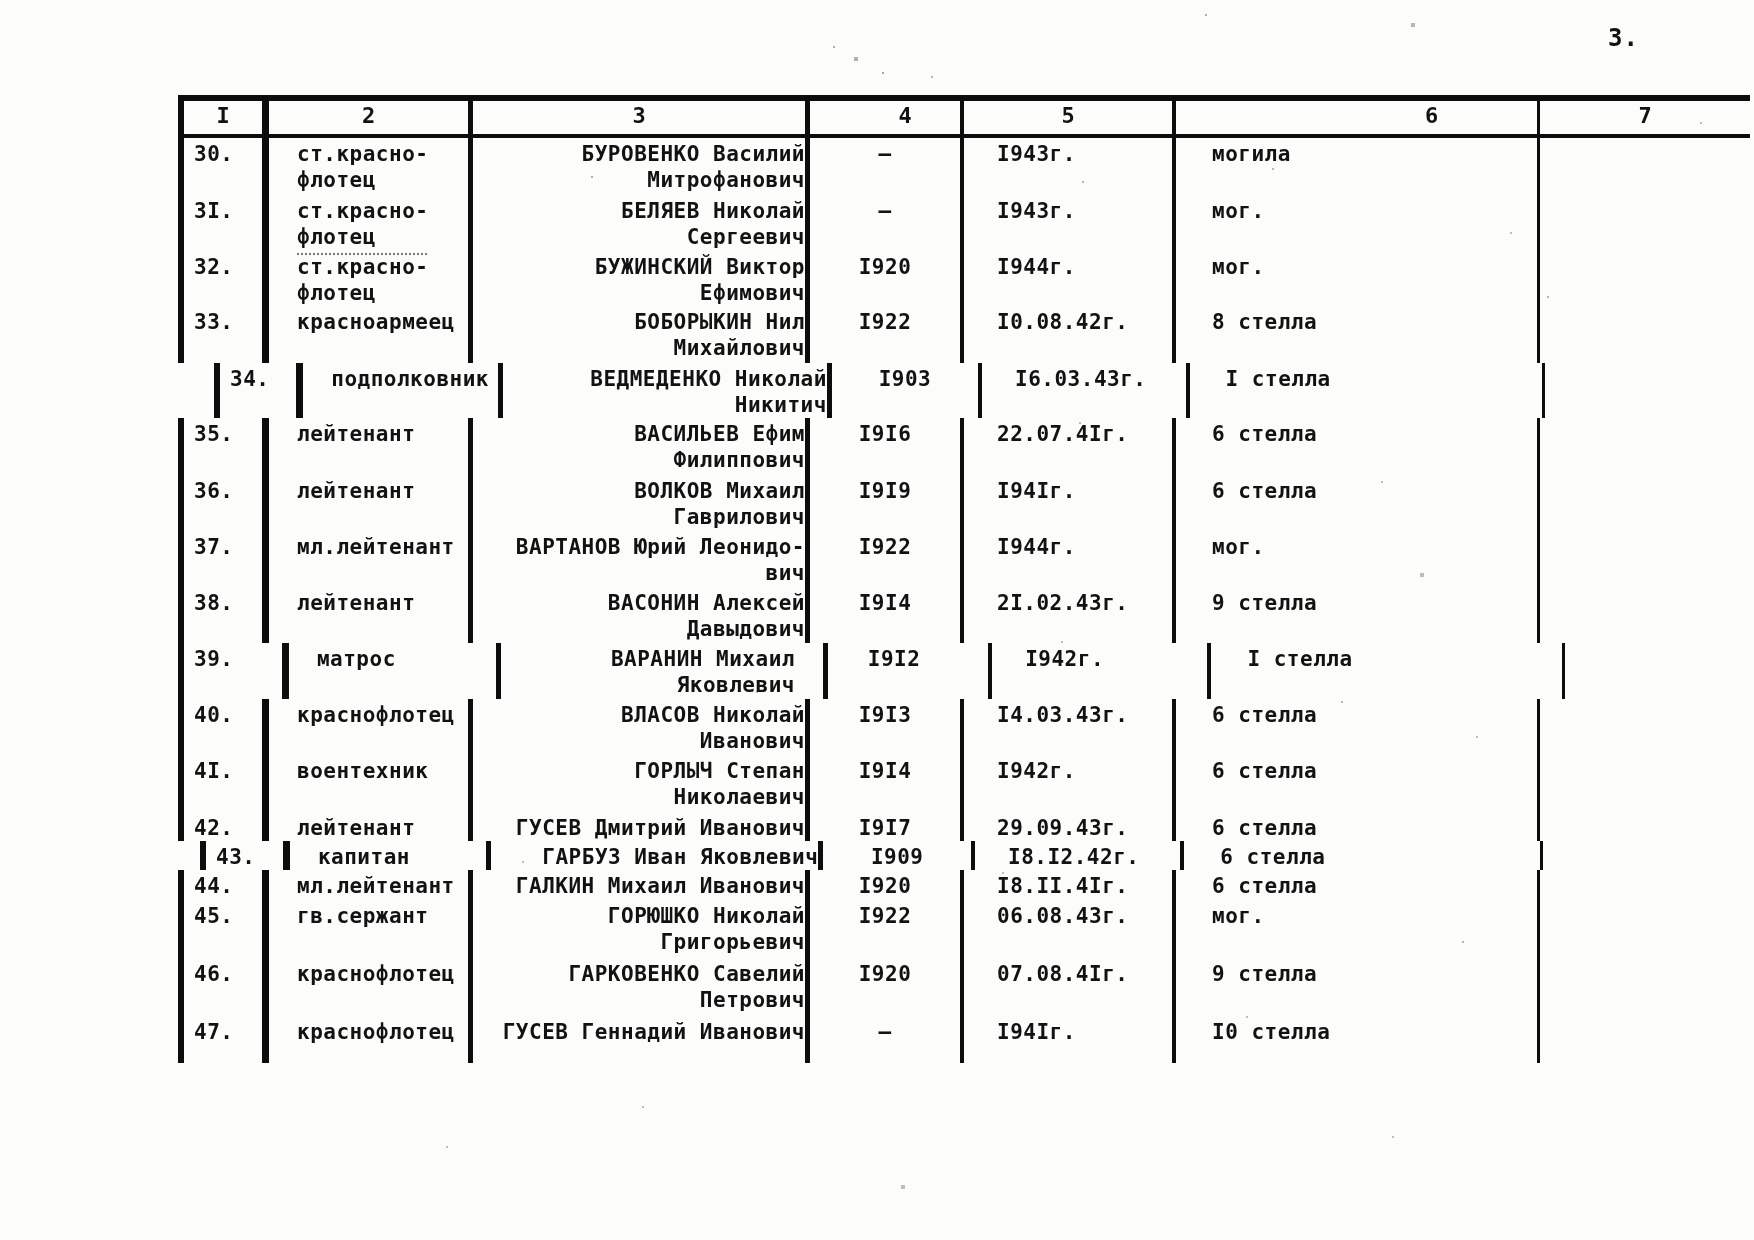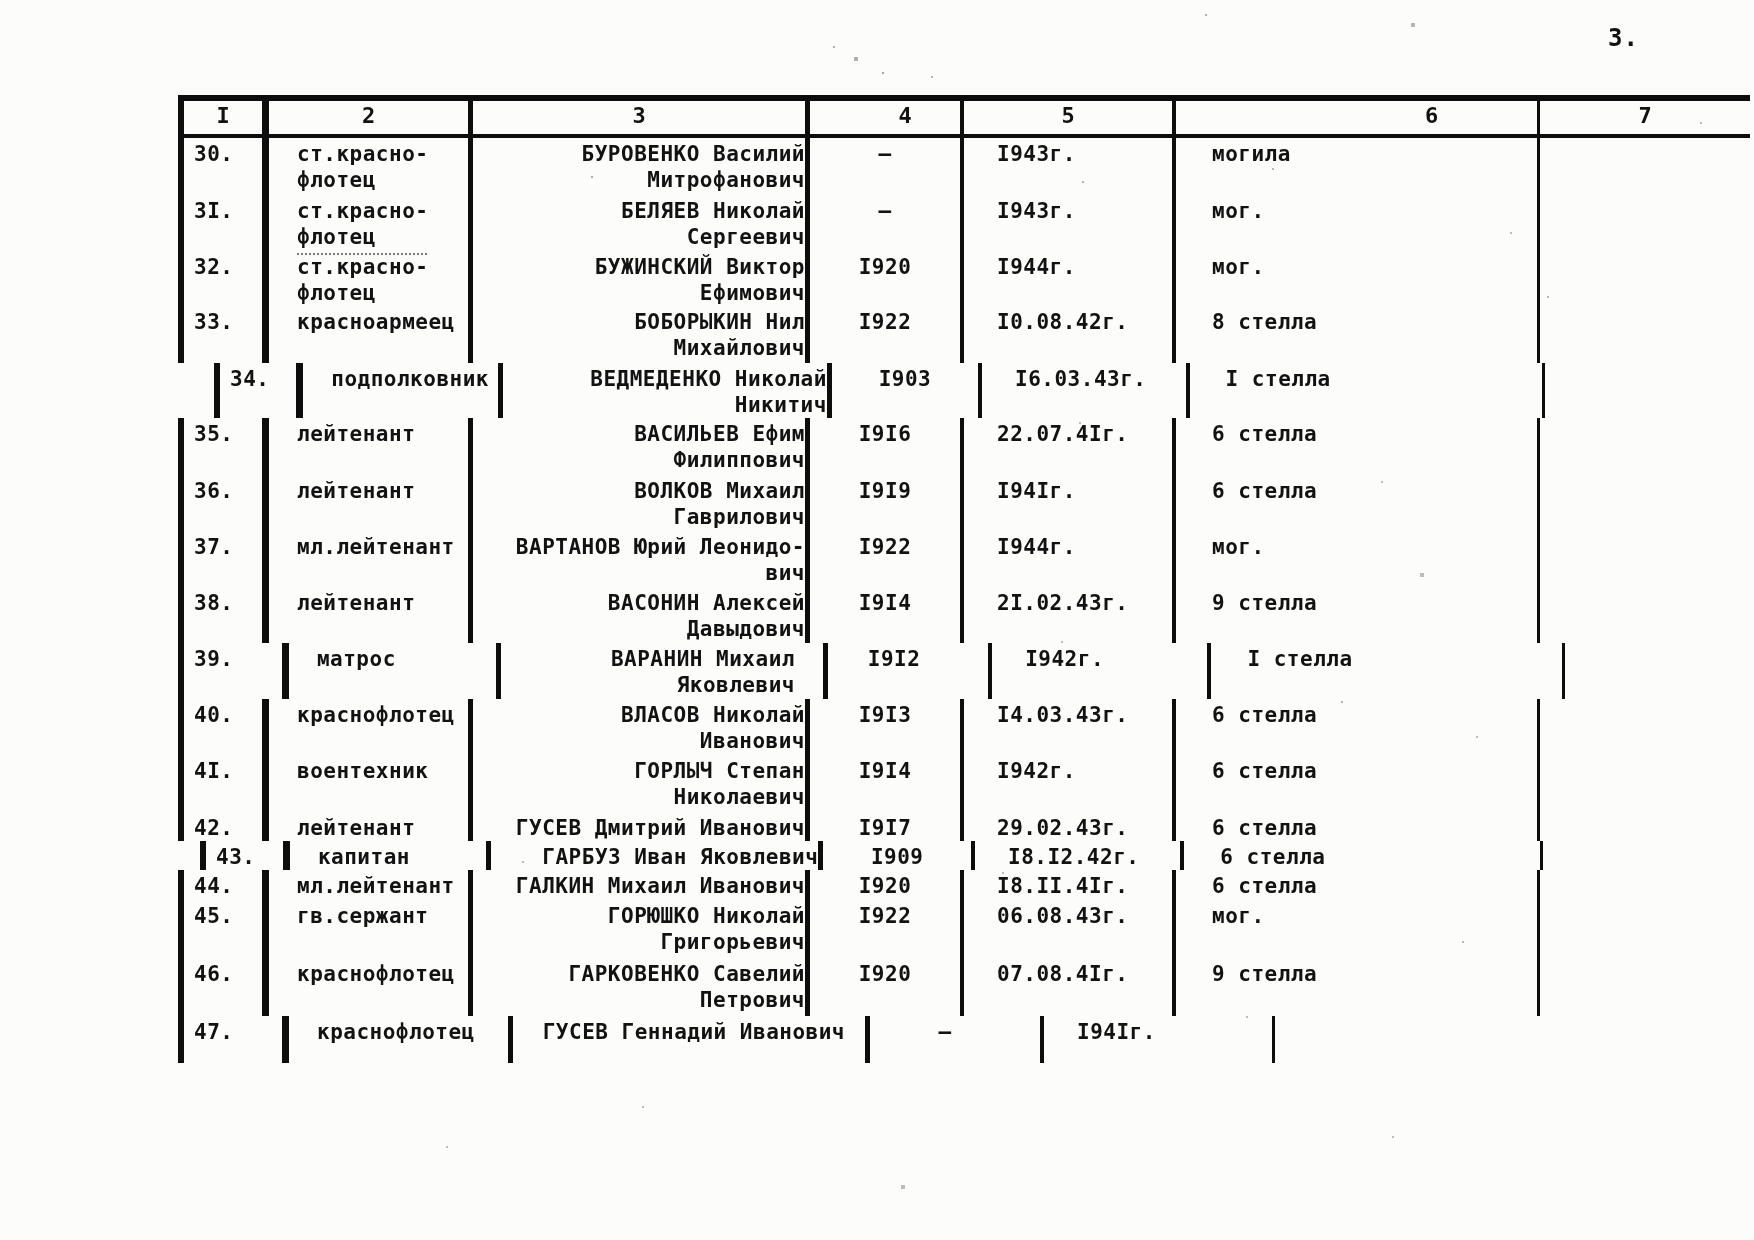--- a/index.html
+++ b/index.html
@@ -374,21 +374,21 @@
           <div class="c c2">
             <div class="ln">лейтенант</div>
           </div>
           <div class="c c3">
             <div class="ln">ГУСЕВ Дмитрий Иванович</div>
           </div>
           <div class="c c4">
             <div class="ln">I9I7</div>
           </div>
           <div class="c c5">
-            <div class="ln">29.02.43г.</div>
+            <div class="ln">29.09.43г.</div>
           </div>
           <div class="c c6">
             <div class="ln">6 стелла</div>
           </div>
           <div class="c c7">
             <div class="ln"></div>
           </div>
         </div>
         <div class="trow" style="height: 29px; padding-left: 22px;">
           <div class="c c1">
@@ -477,35 +477,38 @@
           <div class="c c5">
             <div class="ln">07.08.4Iг.</div>
           </div>
           <div class="c c6">
             <div class="ln">9 стелла</div>
           </div>
           <div class="c c7">
             <div class="ln"></div>
           </div>
         </div>
-        <div class="trow" style="height: 47px; gap: 20px;">
+        <div class="trow" style="height: 47px;">
           <div class="c c1">
             <div class="ln">47.</div>
           </div>
           <div class="c c2">
             <div class="ln">краснофлотец</div>
           </div>
           <div class="c c3">
             <div class="ln">ГУСЕВ Геннадий Иванович</div>
           </div>
           <div class="c c4">
             <div class="ln">–</div>
           </div>
           <div class="c c5">
             <div class="ln">I94Iг.</div>
+          </div>
+          <div class="c c6">
+            <div class="ln">I0 стелла</div>
           </div>
           <div class="c c7">
             <div class="ln"></div>
           </div>
         </div>
       </div>
   </div>
 </div>
 
 </body></html>

